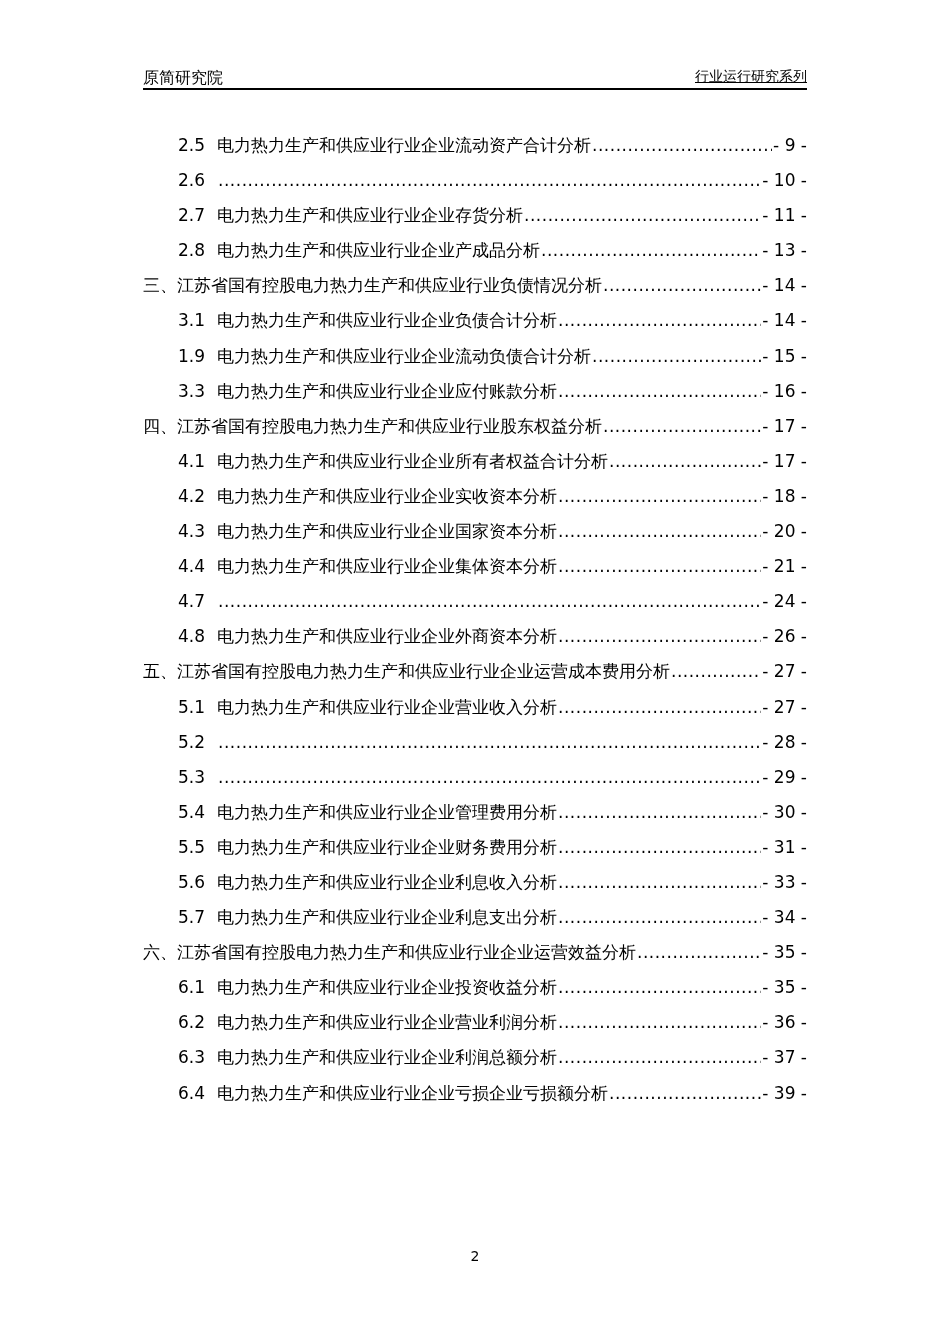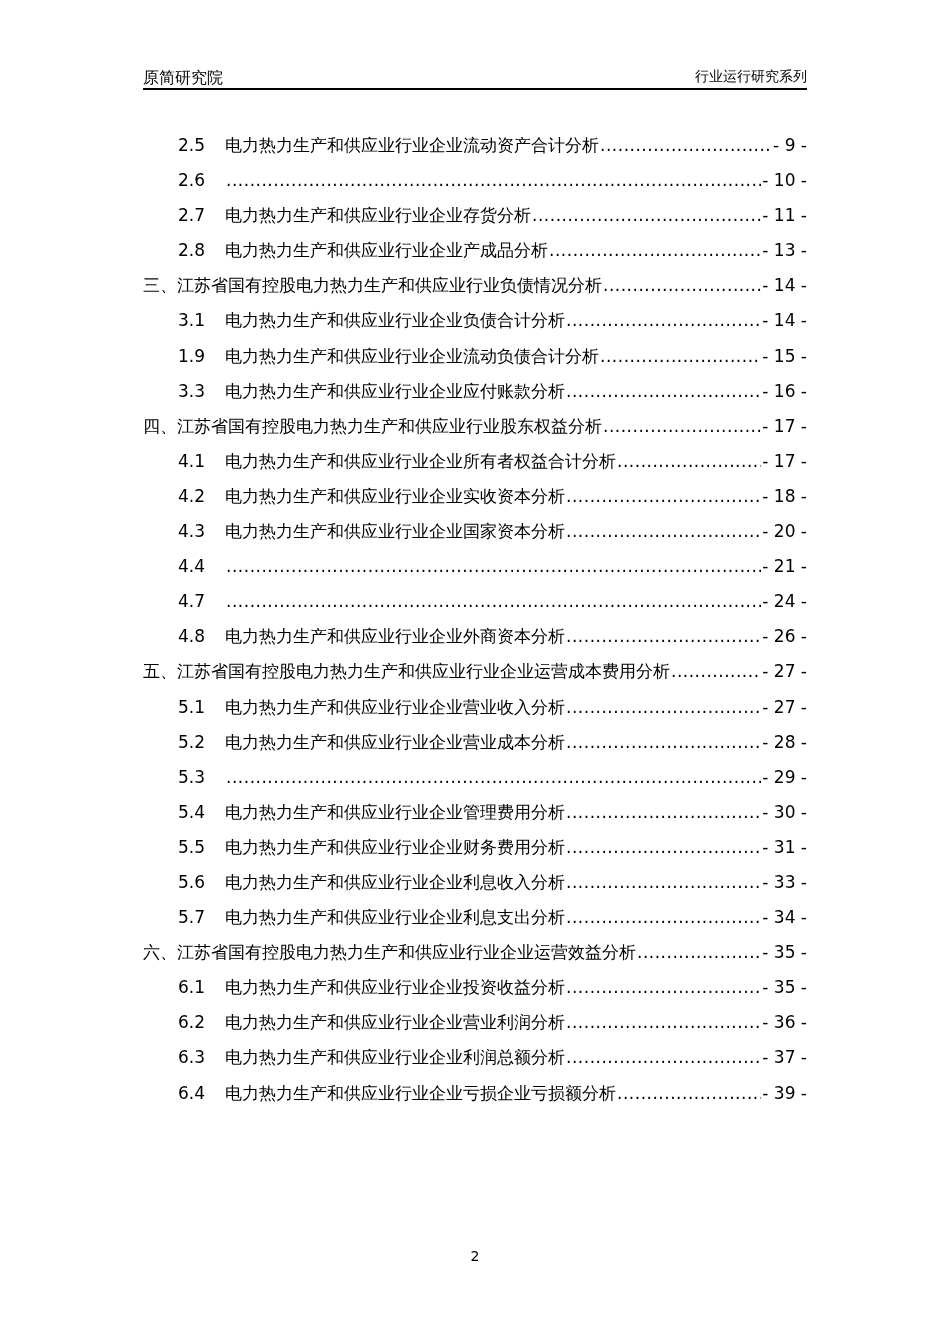--- a/index.html
+++ b/index.html
@@ -1,26 +1,26 @@
 <!DOCTYPE html>
 <html><head>
 <meta charset="utf-8">
 <style>
   html, body { margin: 0; padding: 0; background: #ffffff; }
   body { width: 950px; height: 1344px; position: relative; overflow: hidden;
          font-family: "DejaVu Sans", "Liberation Sans", sans-serif; color: #000; }
   .header { position: absolute; left: 143px; top: 66px; width: 664px; height: 22px;
             border-bottom: 2px solid #000; }
   .header .left { position: absolute; left: 0; top: 2px; font-size: 16px; }
-  .header .right { position: absolute; right: 0; top: 2px; font-size: 14px; }
+  .header .right { position: absolute; right: 0; top: 2px; font-size: 14px; text-decoration: underline; }
   .toc { position: absolute; left: 143px; top: 128px; width: 664px; }
   .toc-row { position: relative; height: 35.1px; line-height: 35.1px; font-size: 17px;
              display: flex; align-items: baseline; white-space: nowrap; }
   .toc-row.lvl2 { padding-left: 35px; }
-  .toc-row .num { margin-right: 20px; }
+  .toc-row .num { margin-right: 12px; }
   .toc-row .title { }
   .toc-row .dots { flex: 1; overflow: hidden; margin: 0 1px; color: #000; }
   .toc-row .dots::before { content: "..........................................................................................................................................................................................."; letter-spacing: 0.5px; }
   .toc-row .page { white-space: nowrap; }
   .footer { position: absolute; left: 0; width: 950px; top: 1248px; text-align: center; font-size: 14px; }
 </style>
 </head>
 <body>
 
 <div class="header">
@@ -93,20 +93,21 @@
       <span class="page">- 18 -</span>
     </div>
     <div class="toc-row lvl2">
       <span class="num">4.3</span>
       <span class="title">电力热力生产和供应业行业企业国家资本分析</span>
       <span class="dots"></span>
       <span class="page">- 20 -</span>
     </div>
     <div class="toc-row lvl2">
       <span class="num">4.4</span>
+      <span class="title">电力热力生产和供应业行业企业集体资本分析</span>
       <span class="dots"></span>
       <span class="page">- 21 -</span>
     </div>
     <div class="toc-row lvl2">
       <span class="num">4.7</span>
       <span class="dots"></span>
       <span class="page">- 24 -</span>
     </div>
     <div class="toc-row lvl2">
       <span class="num">4.8</span>
@@ -120,21 +121,20 @@
       <span class="page">- 27 -</span>
     </div>
     <div class="toc-row lvl2">
       <span class="num">5.1</span>
       <span class="title">电力热力生产和供应业行业企业营业收入分析</span>
       <span class="dots"></span>
       <span class="page">- 27 -</span>
     </div>
     <div class="toc-row lvl2">
       <span class="num">5.2</span>
-      <span class="title">电力热力生产和供应业行业企业营业成本分析</span>
       <span class="dots"></span>
       <span class="page">- 28 -</span>
     </div>
     <div class="toc-row lvl2">
       <span class="num">5.3</span>
       <span class="dots"></span>
       <span class="page">- 29 -</span>
     </div>
     <div class="toc-row lvl2">
       <span class="num">5.4</span>

